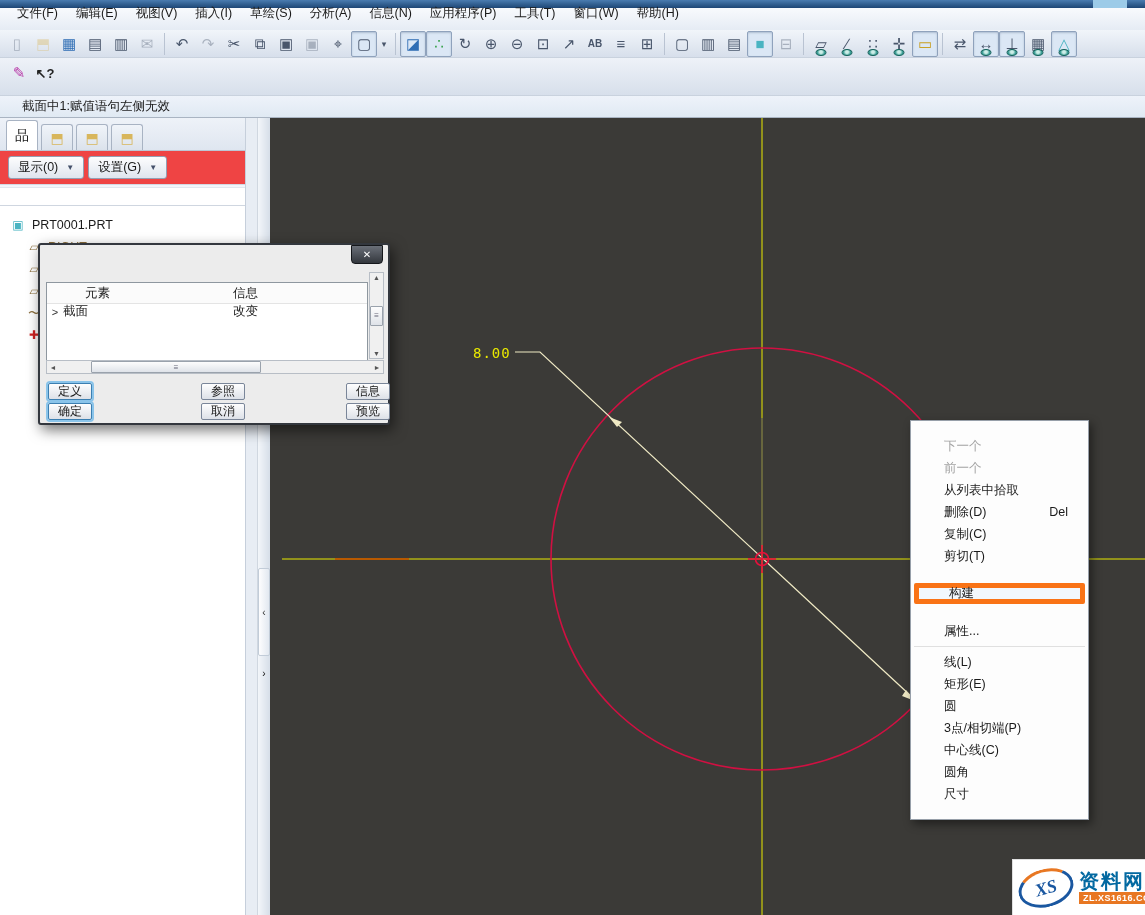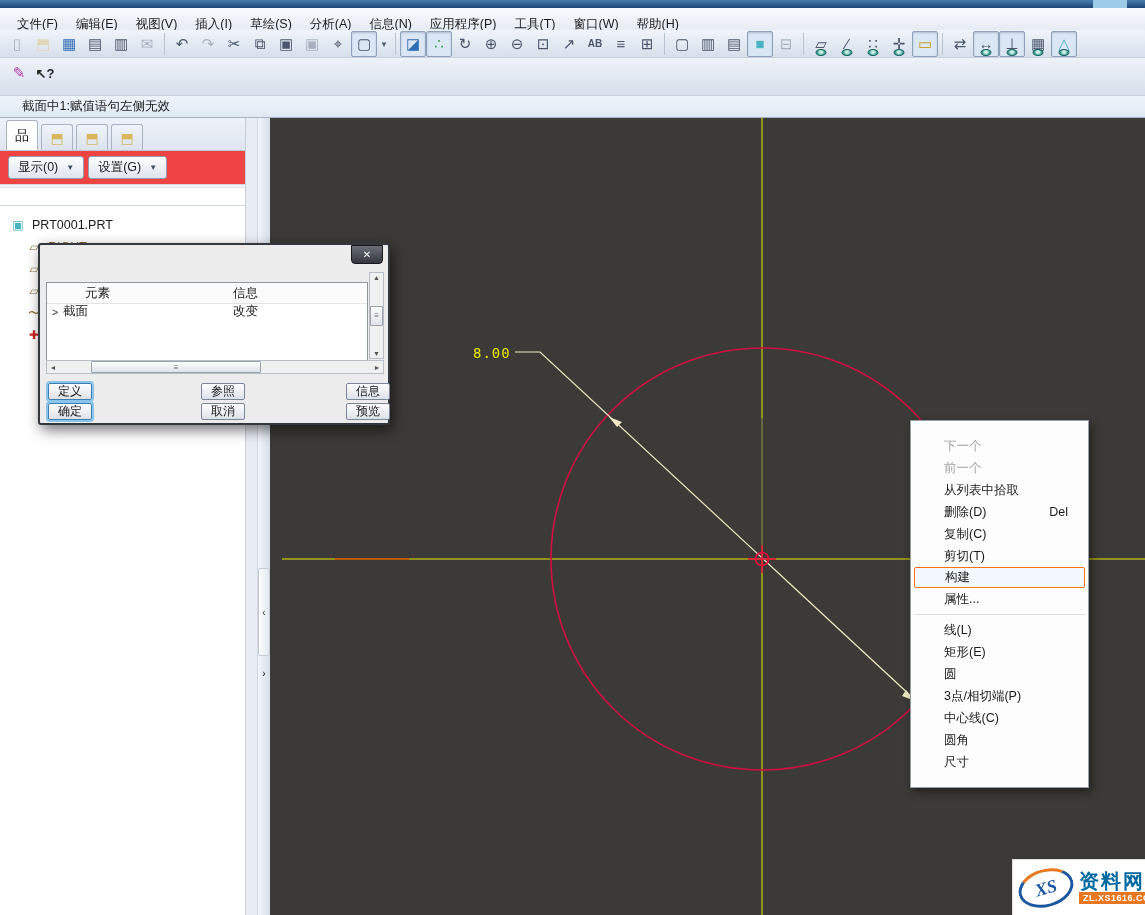--- a/index.html
+++ b/index.html
@@ -3,21 +3,21 @@
 <meta charset="utf-8">
 <style>
   html,body{margin:0;padding:0}
   body{width:1145px;height:915px;overflow:hidden;position:relative;
        font-family:"Liberation Sans",sans-serif;background:#fff;font-size:12.5px;color:#1a1a1a}
   .abs{position:absolute}
 
   
   #titlebar{left:0;top:0;width:1145px;height:8px;background:linear-gradient(#4a7cb0,#1d4675)}
   #titlebar-accent{left:1093px;top:0;width:34px;height:8px;background:#9ccbe8}
-  #menubar{left:0;top:8px;width:1145px;height:32px;display:flex;align-items:center;padding:16px 8px;
+  #menubar{left:0;top:8px;width:1145px;height:32px;display:flex;align-items:flex-end;padding:16px 8px;
            background:linear-gradient(#f8fafd,#dde5f0);border-bottom:1px solid #c6cfdb;box-sizing:border-box}
   .menu-title{padding:2px 9px;white-space:nowrap}
 
   
   #toolbar1{left:0;top:30px;width:1145px;height:28px;display:flex;align-items:center;padding:0 4px;
             background:linear-gradient(#f1f5fa,#d7dfeb);border-bottom:1px solid #c9d2de;box-sizing:border-box}
   #toolbar2{left:0;top:58px;width:1145px;height:38px;display:flex;align-items:flex-start;padding:2px 6px;
             background:linear-gradient(#eef2f8,#d7dfeb);border-bottom:1px solid #c9d2de;box-sizing:border-box}
   .tbi{width:24px;height:24px;display:flex;align-items:center;justify-content:center;font-size:15px;
        color:#49566b;border:1px solid transparent;border-radius:2px;position:relative;flex:0 0 auto}
@@ -106,21 +106,21 @@
   .dlg-btn.focused{box-shadow:0 0 0 2px #8ac4ea;border-color:#3c7fb1}
   #btn-define{left:8px;top:138px}   #btn-refs{left:161px;top:138px}   #btn-info{left:306px;top:138px}
   #btn-ok{left:8px;top:158px}       #btn-cancel{left:161px;top:158px} #btn-preview{left:306px;top:158px}
 
   
   #context-menu{left:910px;top:420px;width:179px;background:#fdfdfd;z-index:40;padding:14px 0;
                 border:1px solid #979fa9;box-shadow:3px 4px 9px rgba(0,0,0,.45);box-sizing:border-box}
   .cm-item{height:22px;display:flex;align-items:center;padding:0 8px 0 33px;color:#1a1a1a;box-sizing:border-box}
   .cm-item .sc{margin-left:auto;padding-right:12px}
   .cm-item.disabled{color:#a3a3a3}
-  .cm-item.highlighted{border:1px solid #f97316;background:#f2f8fd;border-radius:2px;margin:0 3px;
+  .cm-item.highlighted{border:5px solid #f97316;background:#f2f8fd;border-radius:2px;margin:16px 3px;
                        padding-left:30px;height:21px}
   .cm-item.menu-sep{height:1px;background:#e0e0e0;margin:4px 3px;padding:0}
 
   
   #watermark{left:1013px;top:860px;width:132px;height:55px;background:#fff;z-index:50;display:flex;
              align-items:center;gap:5px;padding:0 5px;box-sizing:border-box;box-shadow:0 0 0 1px #e0e0e0}
   #wm-ellipse{width:50px;height:32px;border:3px solid #1a57a0;border-top-color:#e87722;border-radius:50%;
               transform:rotate(-16deg);display:flex;align-items:center;justify-content:center;flex:0 0 auto}
   #wm-xs{font-style:italic;font-weight:bold;font-size:18px;color:#1a57a0;font-family:"Liberation Serif",serif}
   .wm-col{display:flex;flex-direction:column;align-items:flex-start;gap:1px}

